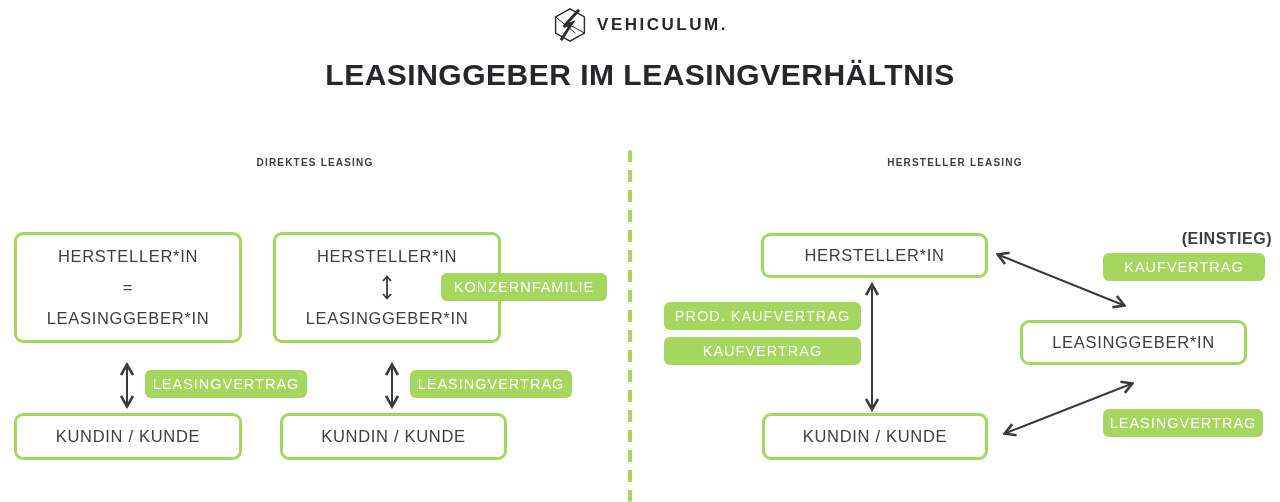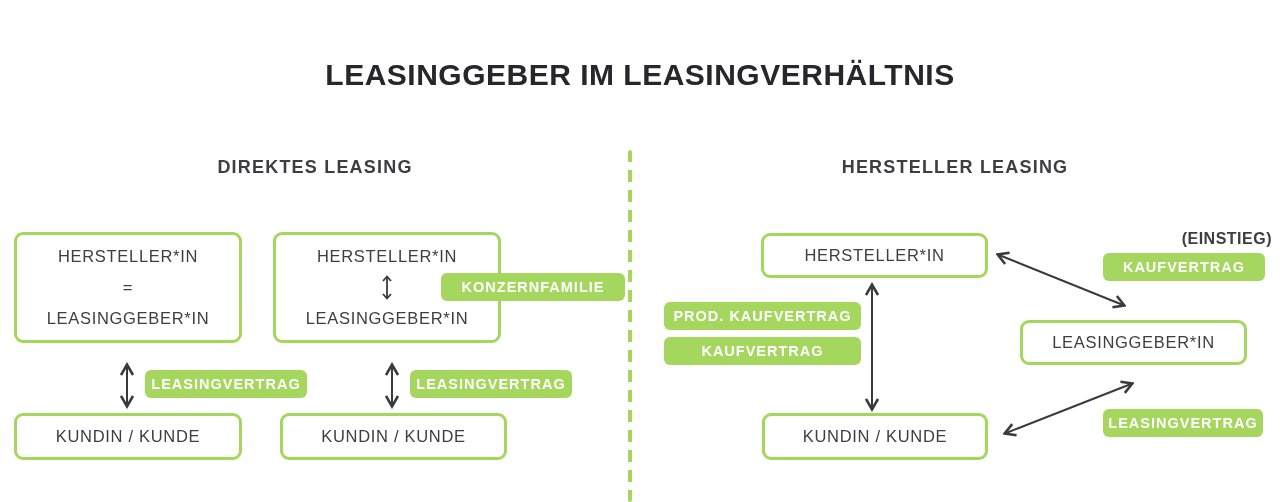--- a/index.html
+++ b/index.html
@@ -20,21 +20,21 @@
     display:flex;align-items:center;justify-content:center;gap:9px;
   }
   .logo-text{
     font-size:17px;font-weight:800;letter-spacing:2.5px;color:var(--title);
   }
   .page-title{
     position:absolute;top:57px;left:0;width:1280px;text-align:center;
     font-size:30px;line-height:36px;font-weight:800;letter-spacing:0.5px;color:var(--title);
   }
   .sec-heading{
-    position:absolute;top:157px;font-size:18px;font-weight:700;
+    position:absolute;top:157px;font-size:10px;font-weight:700;
     letter-spacing:1.2px;color:var(--dark);text-align:center;
   }
   .sec-heading.left{left:0;width:630px;}
   .sec-heading.right{left:630px;width:650px;}
   
   .divider{
     position:absolute;left:628px;top:150px;width:4px;height:352px;border-radius:2px;
     background:repeating-linear-gradient(180deg,var(--green) 0 12px,transparent 12px 20px);
   }
   
@@ -49,42 +49,50 @@
   .box-b{left:273px;top:232px;width:228px;height:111px;}
   .box-kk1{left:14px;top:413px;width:228px;height:47px;}
   .box-kk2{left:280px;top:413px;width:227px;height:47px;}
   .box-h{left:761px;top:233px;width:227px;height:45px;}
   .box-lg{left:1020px;top:320px;width:227px;height:45px;}
   .box-kk3{left:762px;top:413px;width:226px;height:47px;}
   
   .badge{
     position:absolute;background:var(--green);color:#fff;border-radius:6px;
     display:flex;align-items:center;justify-content:center;
-    font-size:14.5px;font-weight:700;letter-spacing:1px;z-index:3;white-space:nowrap;
+    font-size:14.5px;font-weight:400;letter-spacing:1px;z-index:3;white-space:nowrap;
   }
-  .badge-konzern{left:441px;top:273px;width:184px;height:28px;}
+  .badge-konzern{left:441px;top:273px;width:166px;height:28px;}
   .badge-lv1{left:145px;top:370px;width:162px;height:28px;}
   .badge-lv2{left:410px;top:370px;width:162px;height:28px;}
   .badge-kv-top{left:1103px;top:253px;width:162px;height:28px;}
   .badge-prod{left:664px;top:302px;width:197px;height:28px;}
   .badge-kv-left{left:664px;top:337px;width:197px;height:28px;}
   .badge-lv3{left:1103px;top:409px;width:160px;height:28px;}
   .einstieg{
     position:absolute;left:1096px;top:230px;width:176px;text-align:right;
     font-size:16px;font-weight:600;letter-spacing:0.5px;color:var(--dark);
   }
   
   .arrows{position:absolute;left:0;top:0;width:1280px;height:502px;z-index:1;}
   .inbox-arrow{display:block;}
 </style>
 </head>
 <body>
 
 <div class="canvas">
 
+  <div class="logo">
+    <svg width="36" height="38" viewBox="0 0 40 42">
+      <polygon points="20,3 36,12 36,30 20,39 4,30 4,12" fill="none" stroke="#2b2b30" stroke-width="1.6"></polygon>
+      <path d="M4,12 L26,30 M36,30 L20,21" fill="none" stroke="#2b2b30" stroke-width="1.1"></path>
+      <path d="M30,4 L13,23 L22,19 L10,38" fill="none" stroke="#2b2b30" stroke-width="3.2" stroke-linejoin="miter"></path>
+    </svg>
+    <span class="logo-text">VEHICULUM.</span>
+  </div>
 
   <h1 class="page-title">LEASINGGEBER IM LEASINGVERHÄLTNIS</h1>
 
   <h2 class="sec-heading left">DIREKTES LEASING</h2>
   <h2 class="sec-heading right">HERSTELLER LEASING</h2>
 
   <div class="divider"></div>
 
   <div class="gbox tall box-a">
     <span>HERSTELLER*IN</span>

